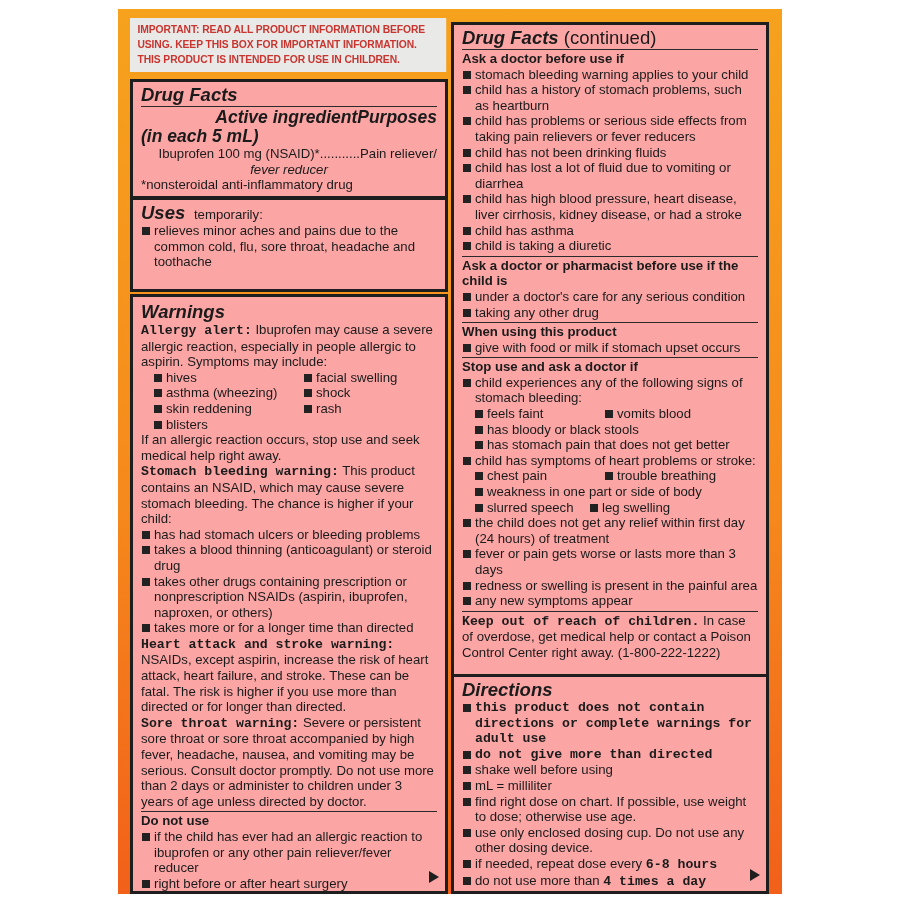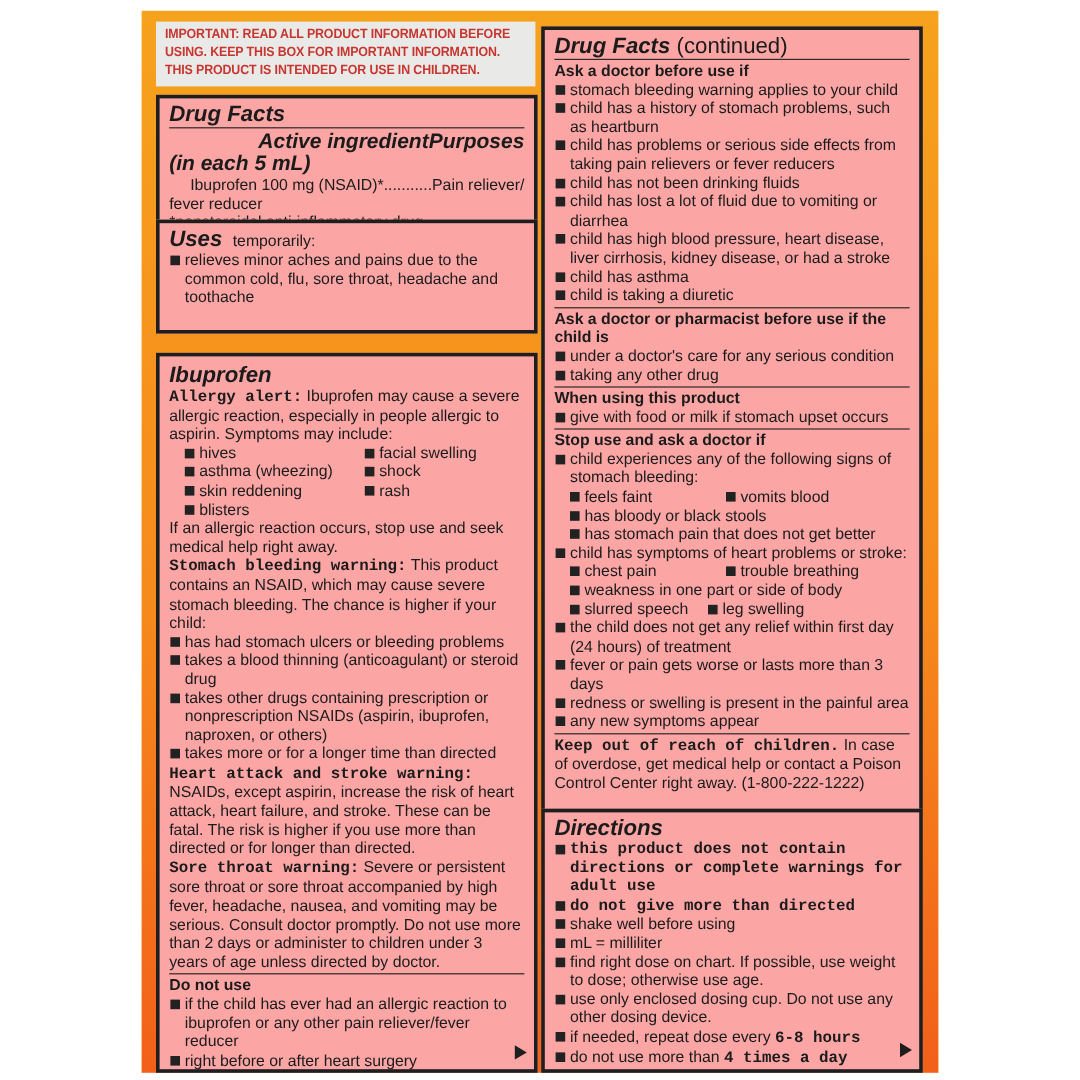--- a/index.html
+++ b/index.html
@@ -64,36 +64,36 @@
     <div class="rule"></div>
     <div class="row-flex">
       <span class="h2">Active ingredient</span>
       <span class="h2">Purposes</span>
     </div>
     <div class="h2">(in each 5 mL)</div>
     <div class="row-flex">
       <span>Ibuprofen 100 mg (NSAID)*...........</span>
       <span>Pain reliever/</span>
     </div>
-    <div style="text-align:left;">fever reducer</div>
+    <div style="text-align:center;font-style:italic;">fever reducer</div>
     <div>*nonsteroidal anti-inflammatory drug</div>
   </div>
 
-  <div class="box" style="top:165px; height:95px;">
+  <div class="box" style="top:179px; height:95px;">
     <div>
       <span class="h1">Uses</span>
       <span style="margin-left:5px;">temporarily:</span>
     </div>
     <ul class="ul">
       <li>relieves minor aches and pains due to the common cold, flu, sore throat, headache and toothache</li>
     </ul>
   </div>
 
   <div class="box" style="top:276px; height:600px;">
-    <div class="h1" style="margin-top:2px;">Ibuprofen</div>
+    <div class="h1" style="margin-top:2px;">Warnings</div>
     <div>
       <span class="b">Allergy alert:</span><span> Ibuprofen may cause a severe allergic reaction, especially in people allergic to aspirin. Symptoms may include:</span>
     </div>
     <ul class="ul grid2">
       <li>hives</li>
       <li>facial swelling</li>
       <li>asthma (wheezing)</li>
       <li>shock</li>
       <li>skin reddening</li>
       <li>rash</li>

